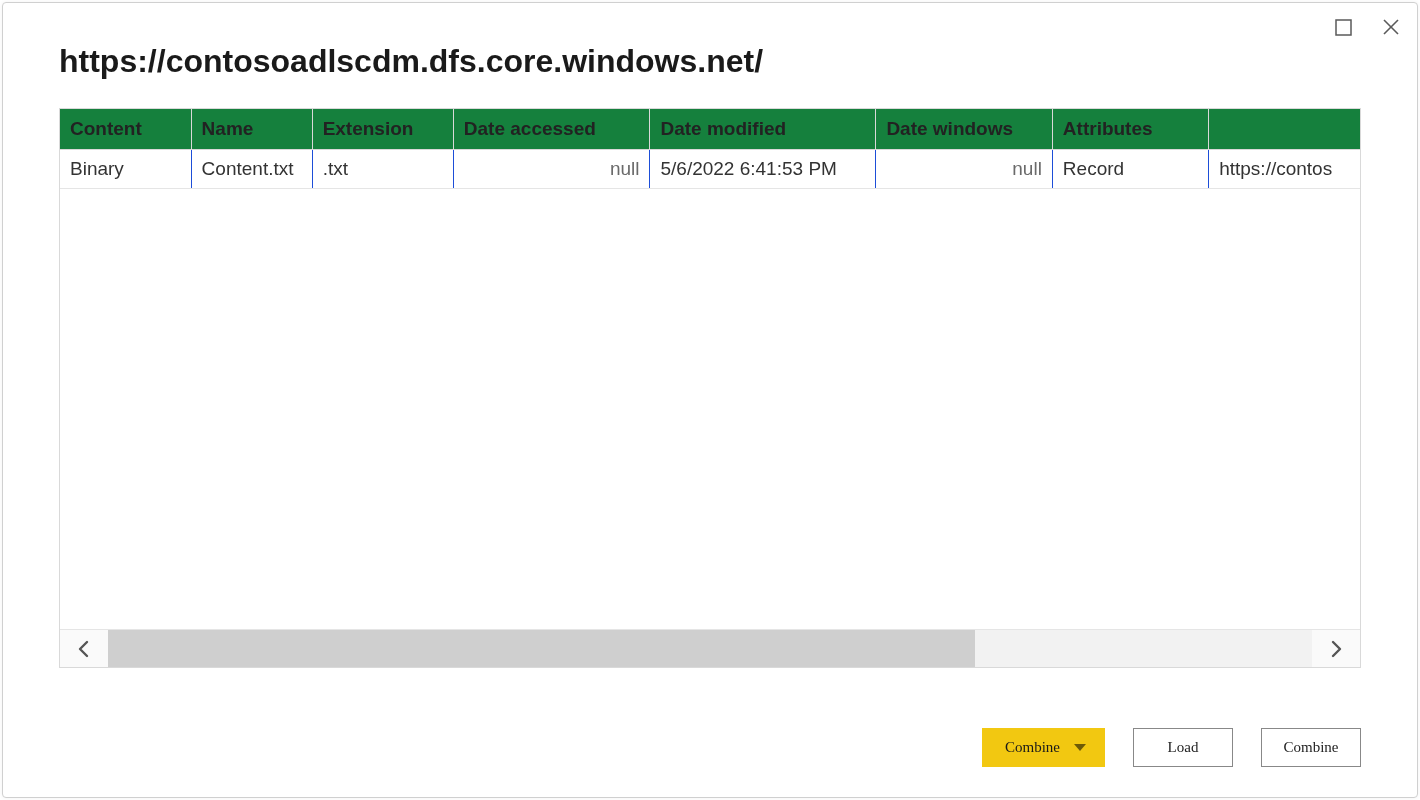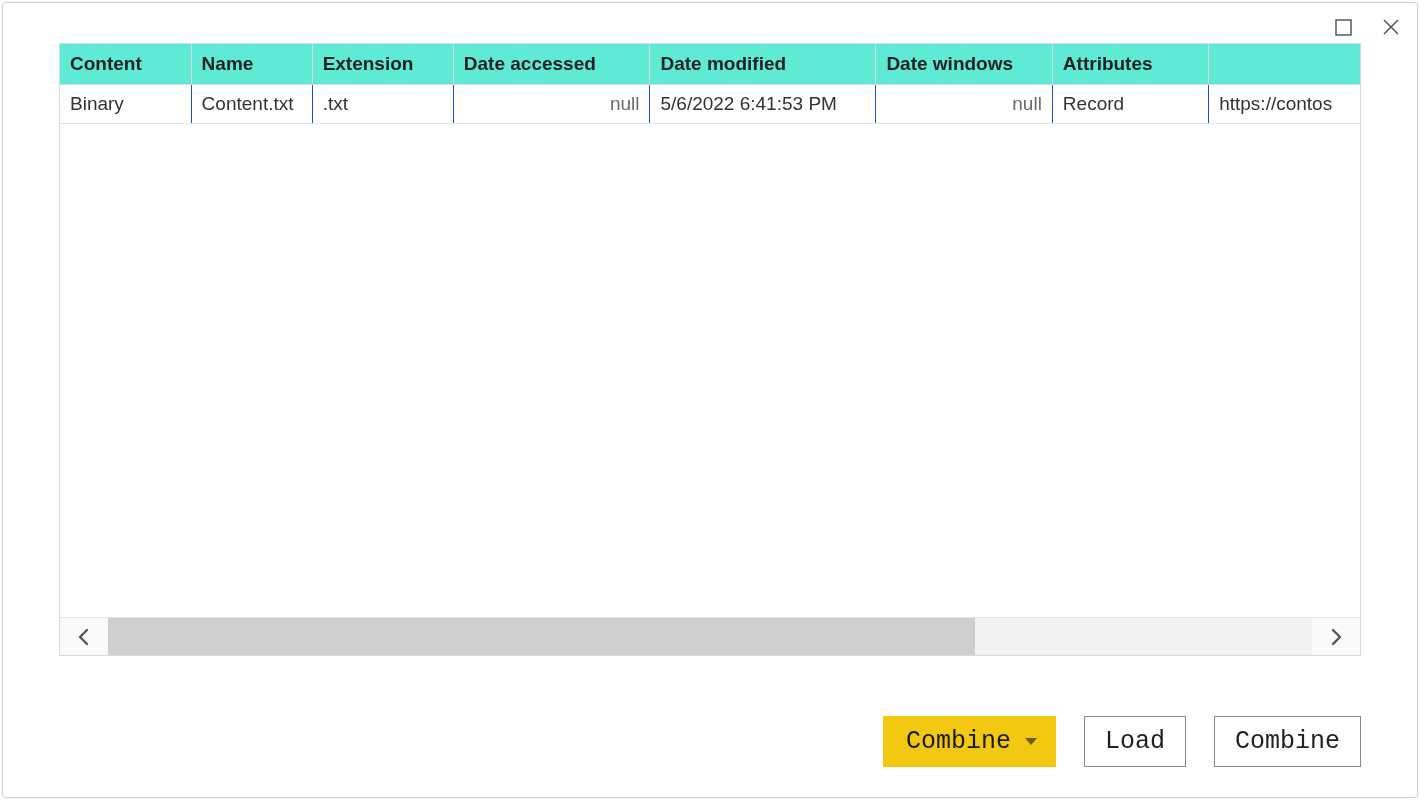--- a/index.html
+++ b/index.html
@@ -66,21 +66,21 @@
       overflow: hidden;
       position: relative;
     }
     .data-table {
       width: 100%;
       border-collapse: collapse;
       font-size: 19px;
       table-layout: fixed;
     }
     .data-table thead th {
-      background: #5eead4;
+      background: #15803d;
       font-weight: 700;
       text-align: left;
       padding: 9px 10px;
       border-right: 1px solid #d9d9d9;
       border-bottom: 1px solid #d9d9d9;
       color: #222;
       white-space: nowrap;
       overflow: hidden;
     }
     .data-table thead th:last-child {
@@ -140,28 +140,27 @@
     }
     .button-bar {
       display: flex;
       justify-content: flex-end;
       gap: 28px;
       padding: 30px 56px 30px 56px;
       align-items: center;
     }
     .btn {
       padding: 10px 20px;
-      font-size: 25px;
+      font-size: 15px;
       border: 1px solid #888888;
       background: #ffffff;
       color: #222;
       cursor: pointer;
-      font-family: Liberation Mono, monospace;
+      font-family: Liberation Serif, serif;
       min-width: 100px;
-      text-align: right;
     }
     .btn-primary {
       background: #f2c811;
       border: 1px solid #f2c811;
       color: #1a1a1a;
       display: flex;
       align-items: center;
       gap: 14px;
       padding: 10px 18px 10px 22px;
     }
@@ -196,20 +195,21 @@
     <span class="titlebar-icon">
       <svg width="18" height="18" viewBox="0 0 18 18">
           <line x1="2" y1="2" x2="16" y2="16" stroke="#5a5a5a" stroke-width="1.6"></line>
           <line x1="16" y1="2" x2="2" y2="16" stroke="#5a5a5a" stroke-width="1.6"></line>
         </svg>
     </span>
   </div>
 
   <div class="dialog-content">
 
+    <h1 class="page-title">https://contosoadlscdm.dfs.core.windows.net/</h1>
 
     <div class="table-container">
       <table class="data-table">
         <colgroup>
           <col class="col-content">
           <col class="col-name">
           <col class="col-extension">
           <col class="col-accessed">
           <col class="col-modified">
           <col class="col-created">

